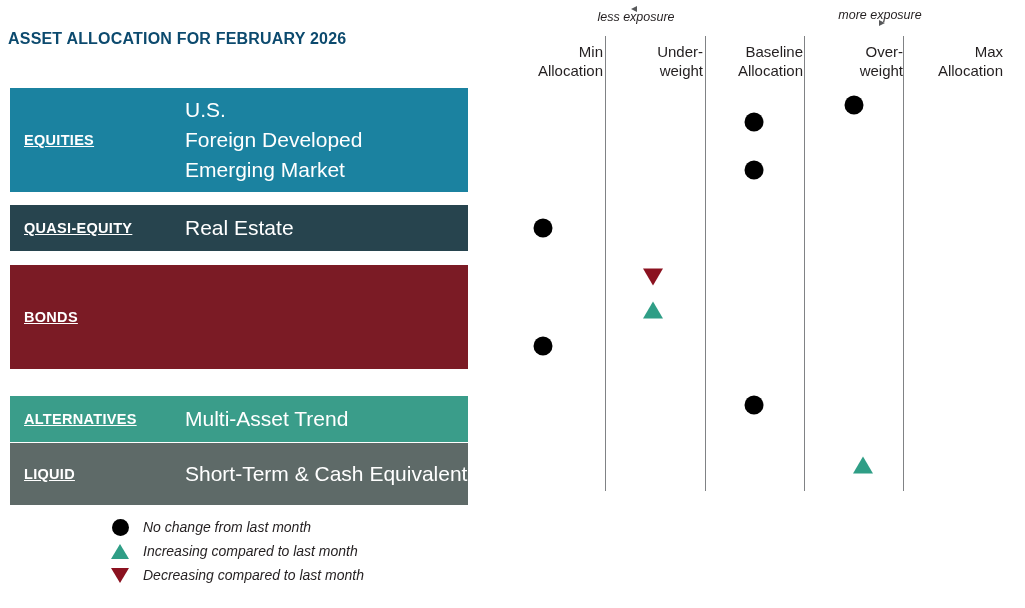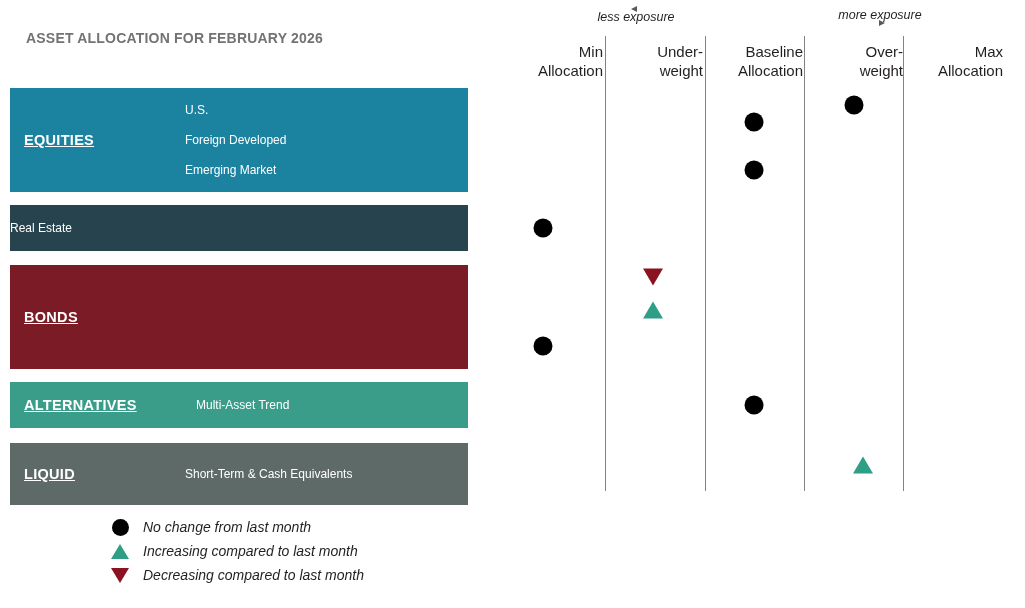--- a/index.html
+++ b/index.html
@@ -17,26 +17,26 @@
   }
 
   
   #left-panel {
     position: absolute;
     left: 0; top: 0;
     width: 490px; height: 608px;
   }
   #page-title {
     position: absolute;
-    left: 26px; top: 30px;
+    left: 8px; top: 30px;
     width: 470px;
-    font-size: 14px;
+    font-size: 16px;
     font-weight: bold;
     letter-spacing: 0.2px;
-    color: #737373;
+    color: #0c4a6e;
   }
   .cat-block {
     position: absolute;
     left: 10px;
     width: 458px;
     display: flex;
     align-items: center;
     box-sizing: border-box;
   }
   .cat-name {
@@ -50,21 +50,21 @@
     color: #ffffff;
     text-decoration: underline;
   }
   .cat-items {
     flex: 1 1 auto;
     display: flex;
     flex-direction: column;
     justify-content: center;
   }
   .cat-item {
-    font-size: 12px;
+    font-size: 21px;
     line-height: 30px;
     color: #ffffff;
     white-space: nowrap;
   }
 
   
   #right-panel {
     position: absolute;
     left: 490px; top: 0;
     width: 535px; height: 608px;
@@ -210,30 +210,31 @@
   <div class="cat-block" style="top:88px; height:104px; background:#1b82a0;">
     <div class="cat-name">EQUITIES</div>
     <div class="cat-items">
       <div class="cat-item">U.S.</div>
       <div class="cat-item">Foreign Developed</div>
       <div class="cat-item">Emerging Market</div>
     </div>
   </div>
 
   <div class="cat-block" style="top:205px; height:46px; background:#27444e;">
+    <div class="cat-name">QUASI-EQUITY</div>
     <div class="cat-items">
       <div class="cat-item">Real Estate</div>
     </div>
   </div>
 
   <div class="cat-block" style="top:265px; height:104px; background:#7b1b25;">
     <div class="cat-name">BONDS</div>
   </div>
 
-  <div class="cat-block" style="top:382px; height:46px; background:#3a9d8a;gap:11px;">
+  <div class="cat-block" style="top:396px; height:46px; background:#3a9d8a;">
     <div class="cat-name">ALTERNATIVES</div>
     <div class="cat-items">
       <div class="cat-item">Multi-Asset Trend</div>
     </div>
   </div>
 
   <div class="cat-block" style="top:443px; height:62px; background:#5e6a68;">
     <div class="cat-name">LIQUID</div>
     <div class="cat-items">
       <div class="cat-item">Short-Term &amp; Cash Equivalents</div>

